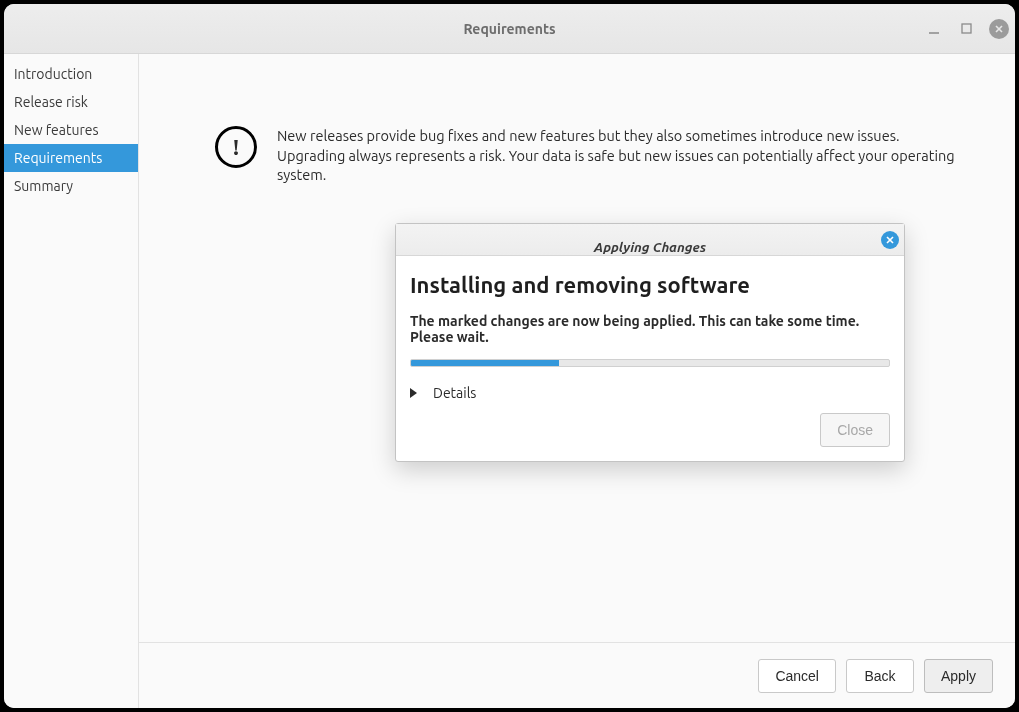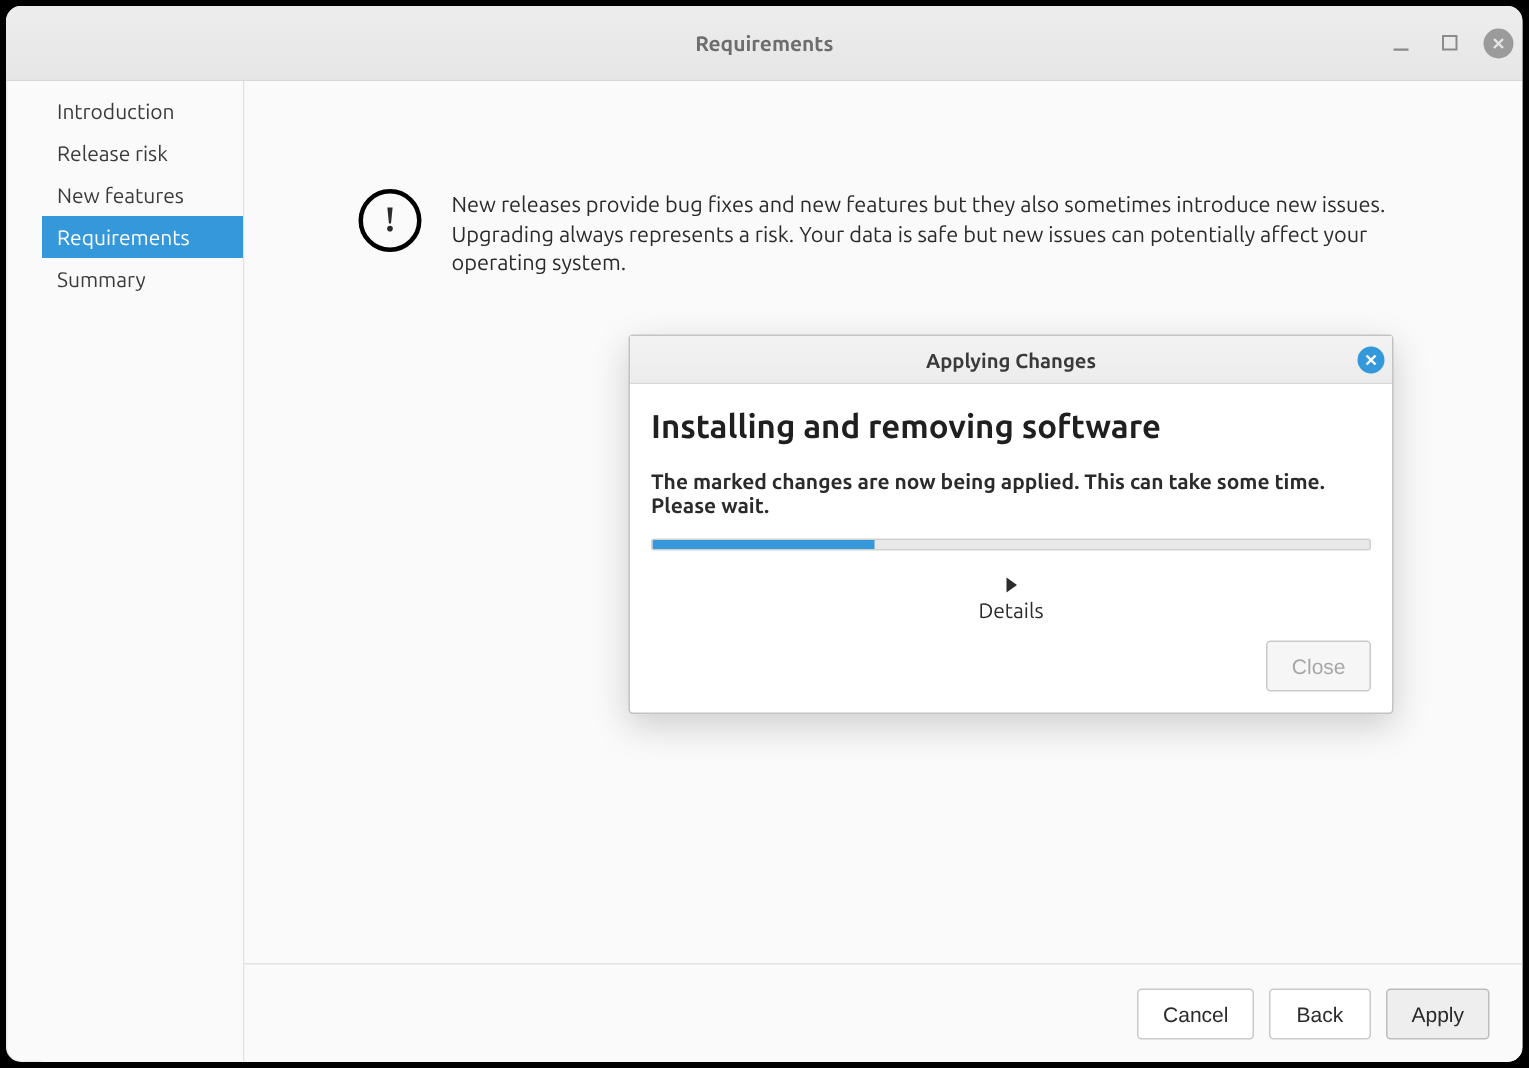--- a/index.html
+++ b/index.html
@@ -5,45 +5,45 @@
   * { box-sizing: border-box; margin: 0; padding: 0; }
   html, body { width: 1019px; height: 712px; overflow: hidden; font-family: "Ubuntu", "Noto Sans", "Segoe UI", sans-serif; background: #000; color: #2b2b2b; }
   .frame { position: absolute; left: 4px; top: 4px; width: 1011px; height: 704px; border-radius: 10px; overflow: hidden; background: #fafafa; box-shadow: 0 0 0 1px rgba(0,0,0,0.05) inset; }
   
   .titlebar { height: 50px; background: linear-gradient(#ededed, #e6e6e6); border-bottom: 1px solid #d7d7d7; display: flex; align-items: center; justify-content: center; position: relative; }
   .titlebar .title { font-size: 14px; font-weight: 600; color: #6d6d6d; }
   .win-controls { position: absolute; right: 6px; top: 50%; transform: translateY(-50%); display: flex; gap: 14px; align-items: center; }
   .win-btn { width: 18px; height: 18px; display: flex; align-items: center; justify-content: center; color: #8a8a8a; cursor: pointer; }
   .win-close-circle { width: 20px; height: 20px; border-radius: 50%; background: #9b9b9b; display: flex; align-items: center; justify-content: center; color: #e6e6e6; cursor: pointer; }
   
-  .body { display: flex; height: calc(100% - 50px); padding-left: 24px; }
+  .body { display: flex; height: calc(100% - 50px); }
   .sidebar { width: 135px; background: #fafafa; border-right: 1px solid #e2e2e2; padding-top: 6px; }
   .sidebar-item { padding: 6px 10px; font-size: 14px; color: #3a3a3a; cursor: pointer; }
   .sidebar-item.active { background: #3498db; color: #fff; }
   .main { flex: 1; position: relative; background: #fafafa; display: flex; flex-direction: column; }
   .content { padding: 72px 56px 0 76px; flex: 1; }
   .msgrow { display: flex; gap: 20px; align-items: flex-start; }
   .warn-icon { width: 42px; height: 42px; flex: 0 0 auto; border: 3px solid #000; border-radius: 50%; display: flex; align-items: center; justify-content: center; font-weight: 900; font-size: 24px; font-family: Georgia, serif; }
   .msgtext { font-size: 14.5px; line-height: 1.35; color: #2b2b2b; }
   .ackrow { margin-top: 18px; display: flex; align-items: center; gap: 6px; font-size: 14.5px; }
   .ackrow input[type=checkbox] { width: 15px; height: 15px; accent-color: #3498db; }
   .footer { height: 66px; border-top: 1px solid #e2e2e2; display: flex; align-items: center; justify-content: flex-end; padding-right: 22px; gap: 10px; }
   .btn { min-width: 68px; height: 34px; padding: 0 16px; background: #fff; border: 1px solid #c9c9c9; border-radius: 3px; font-size: 14px; color: #2b2b2b; cursor: pointer; }
   .btn.focus { background: #eee; border-color: #bdbdbd; }
   
   .modal { position: absolute; left: 256px; top: 169px; width: 510px; background: #fff; border: 1px solid #c3c3c3; border-radius: 3px; box-shadow: 0 8px 24px rgba(0,0,0,0.18); }
-  .modal-header { height: 32px; background: linear-gradient(#f3f3f3, #ececec); border-bottom: 1px solid #d7d7d7; display: flex; align-items: center; justify-content: center; position: relative; font-size: 13.5px; font-weight: 600; color: #3a3a3a; }
+  .modal-header { height: 32px; background: linear-gradient(#f3f3f3, #ececec); border-bottom: 1px solid #d7d7d7; display: flex; align-items: flex-end; justify-content: center; position: relative; font-size: 13.5px; font-weight: 600; color: #3a3a3a; font-style: italic; }
   .modal-close { position: absolute; right: 5px; top: 50%; transform: translateY(-50%); width: 18px; height: 18px; border-radius: 50%; background: #3498db; color: #fff; display: flex; align-items: center; justify-content: center; cursor: pointer; font-size: 11px; font-weight: 700; }
   .modal-body { padding: 16px 14px 12px 14px; }
   .modal-title { font-size: 22px; font-weight: 700; color: #1f1f1f; margin-bottom: 16px; }
   .modal-desc { font-size: 14px; color: #2b2b2b; margin-bottom: 14px; font-weight: bold; }
   .progress { height: 8px; width: 100%; background: #e8e8e8; border: 1px solid #d0d0d0; border-radius: 2px; overflow: hidden; }
   .progress .bar { height: 100%; background: #3498db; }
   .modal-status { font-size: 14px; color: #2b2b2b; margin-top: 12px; }
-  .details-expander { display: flex; align-items: center; gap: 4px; margin-top: 18px; font-size: 14px; cursor: pointer; flex-direction: column; }
+  .details-expander { display: flex; align-items: center; gap: 16px; margin-top: 18px; font-size: 14px; cursor: pointer; }
   .tri { display: inline-block; width: 0; height: 0; border-top: 5px solid transparent; border-bottom: 5px solid transparent; border-left: 7px solid #2b2b2b; }
   .modal-footer { display: flex; justify-content: flex-end; padding: 0 14px 14px 14px; }
   .btn[disabled] { color: #a8a8a8; background: #f6f6f6; cursor: default; }
 </style>
 </head>
 <body>
 
 <div class="frame">
   <div class="titlebar">
     <span class="title">Requirements</span>

